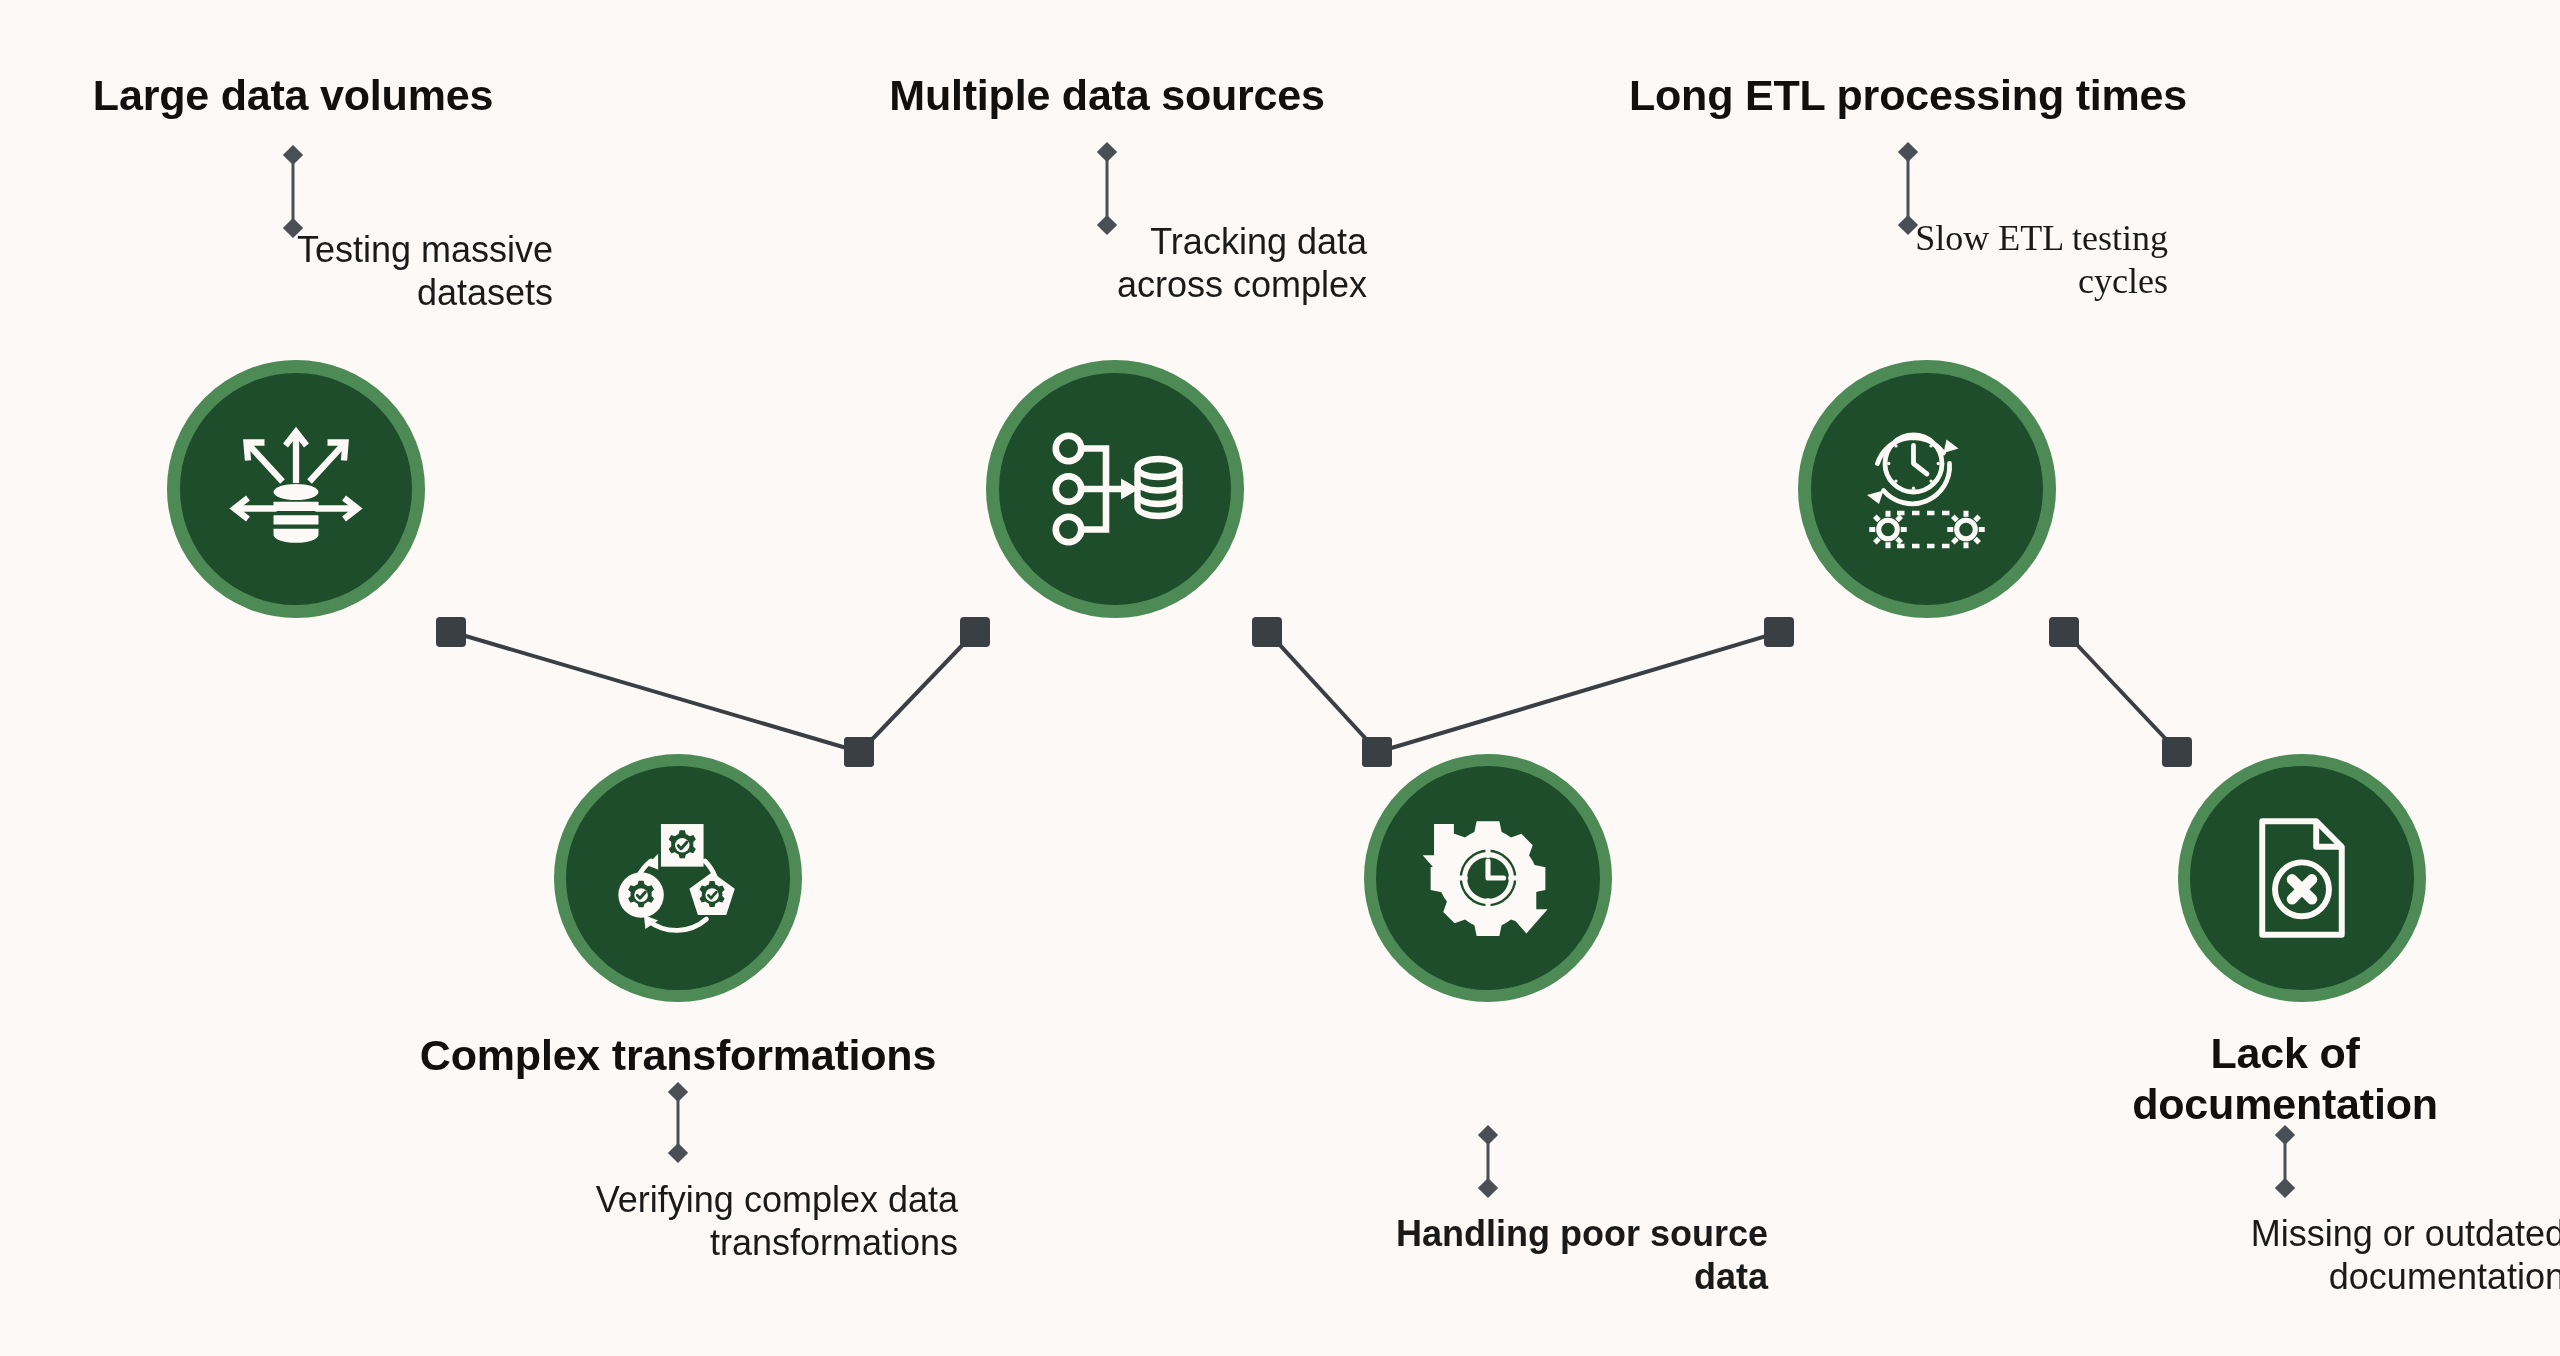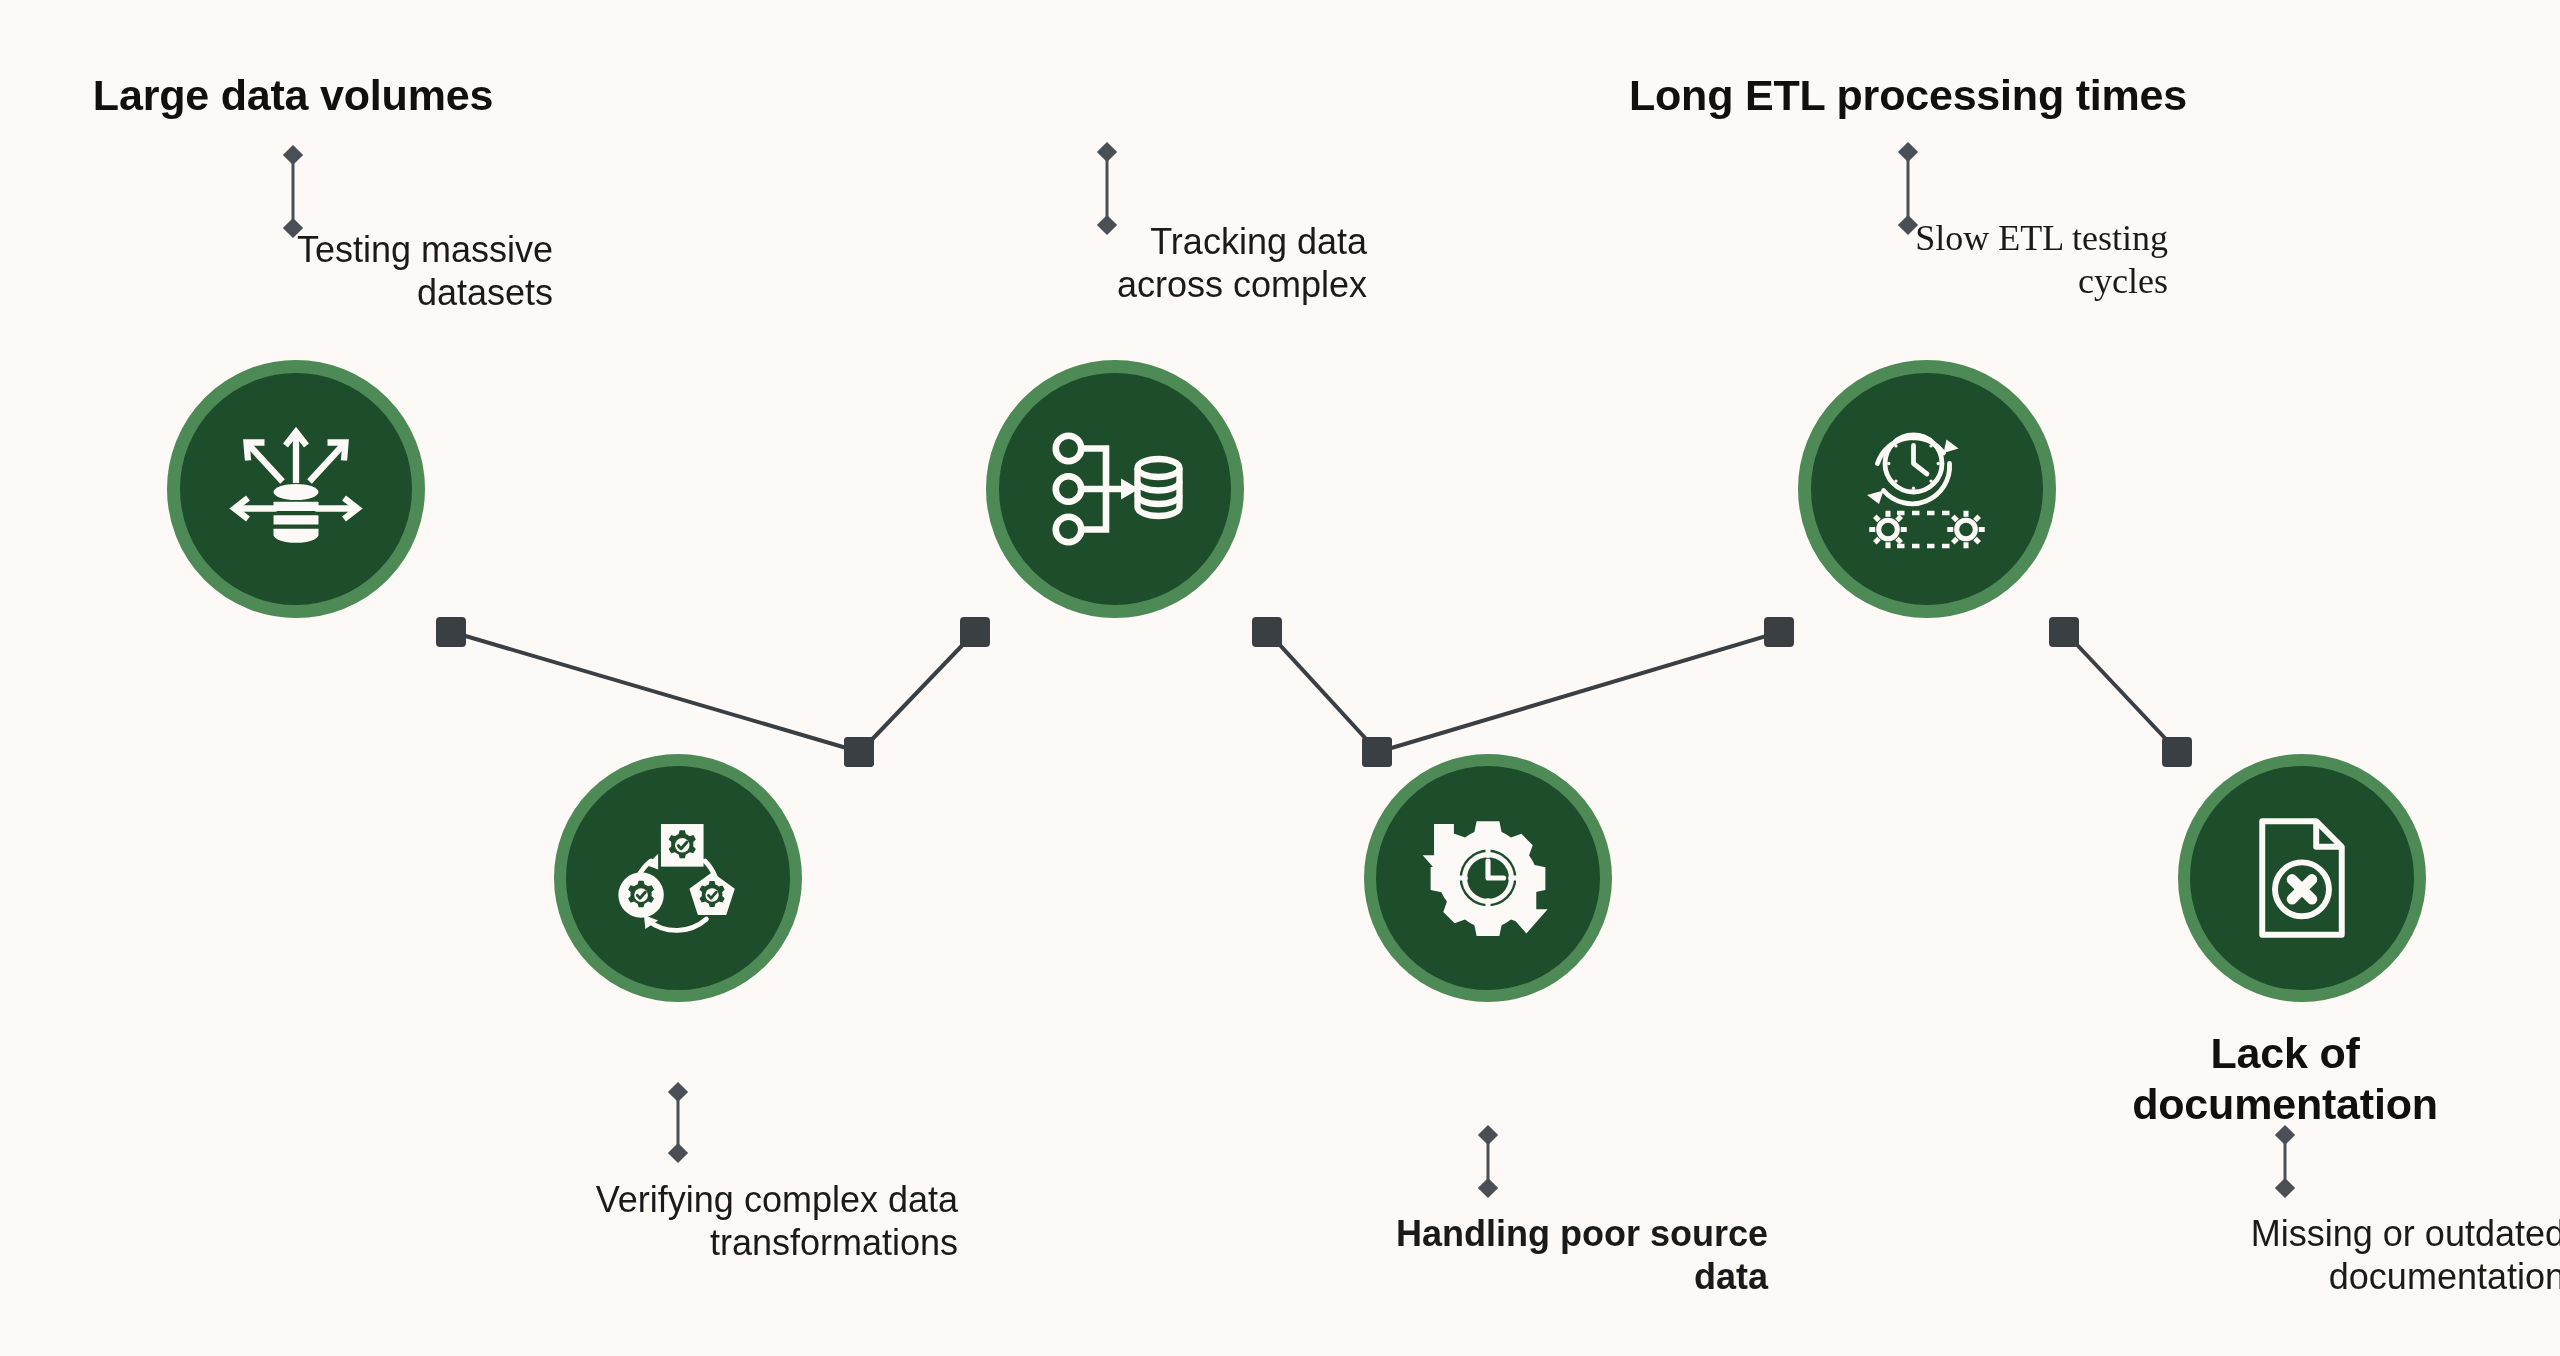--- a/index.html
+++ b/index.html
@@ -126,20 +126,21 @@
       <path d="M1488 1180 L1496 1188 L1488 1196 L1480 1188 Z"></path>
 
       <line x1="2285" y1="1135" x2="2285" y2="1188"></line>
       <path d="M2285 1127 L2293 1135 L2285 1143 L2277 1135 Z"></path>
       <path d="M2285 1180 L2293 1188 L2285 1196 L2277 1188 Z"></path>
     </g>
   </svg>
 
   <div class="title" style="left:0px; top:70px; width:586px;">Large data volumes</div>
 
+  <div class="title" style="left:814px; top:70px; width:586px;">Multiple data sources</div>
 
   <div class="title" style="left:1590px; top:70px; width:636px;">Long ETL processing times</div>
 
   <div class="subtitle" style="left:33px; top:228px; width:520px;">
     <div>Testing massive</div>
     <div>datasets</div>
   </div>
 
   <div class="subtitle" style="left:847px; top:220px; width:520px;">
     <div>Tracking data</div>
@@ -328,20 +329,21 @@
         <polyline points="60,10 60,28 78,28"></polyline>
         <circle cx="50" cy="58" r="19"></circle>
       </g>
       <g stroke="#fdf9f6" stroke-width="7.5" stroke-linecap="round">
         <line x1="43" y1="51" x2="57" y2="65"></line>
         <line x1="57" y1="51" x2="43" y2="65"></line>
       </g>
     </svg>
   </div>
 
+  <div class="title" style="left:378px; top:1030px; width:600px;">Complex transformations</div>
 
 
   <div class="title" style="left:2025px; top:1028px; width:520px;">
     <div>Lack of</div>
     <div>documentation</div>
   </div>
 
   <div class="subtitle" style="left:398px; top:1178px; width:560px;">
     <div>Verifying complex data</div>
     <div>transformations</div>

